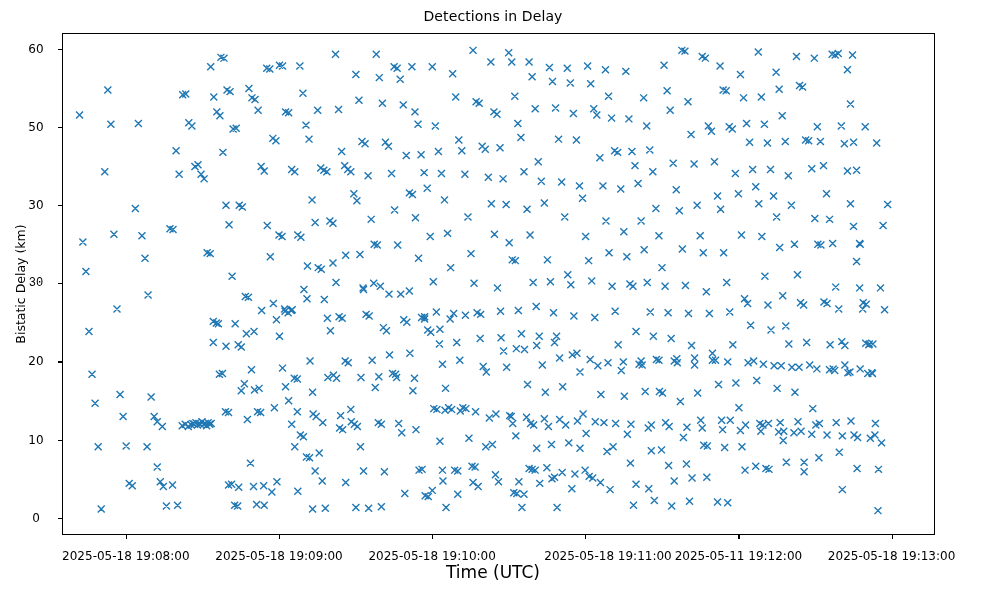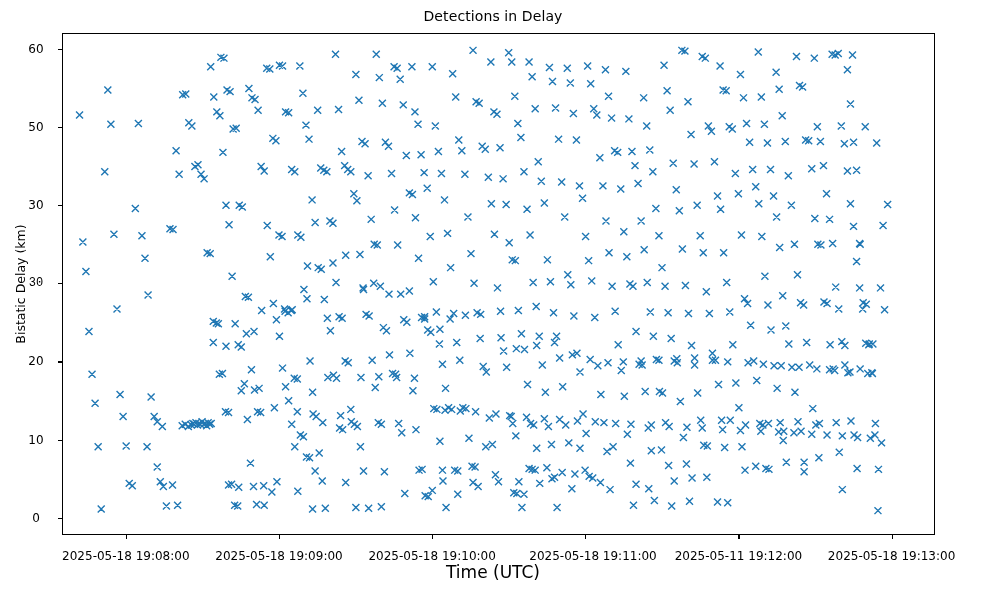--- a/index.html
+++ b/index.html
@@ -149,21 +149,21 @@
       </svg>
   </div>
 
   <div id="xticks-wrap">
       <div class="xtick-label" style="left: 125.816px;">2025-05-18 19:08:00</div>
       <div class="xtick-mark" style="left: 125.816px;"></div>
       <div class="xtick-label" style="left: 278.974px;">2025-05-18 19:09:00</div>
       <div class="xtick-mark" style="left: 278.974px;"></div>
       <div class="xtick-label" style="left: 432.132px;">2025-05-18 19:10:00</div>
       <div class="xtick-mark" style="left: 432.132px;"></div>
-      <div class="xtick-label" style="left: 593px; text-align: right;">2025-05-18 19:11:00</div>
+      <div class="xtick-label" style="left: 608px; text-align: right;">2025-05-18 19:11:00</div>
       <div class="xtick-mark" style="left: 585.289px;"></div>
       <div class="xtick-label" style="left: 738.447px;">2025-05-11 19:12:00</div>
       <div class="xtick-mark" style="left: 738.447px;"></div>
       <div class="xtick-label" style="left: 891.605px;">2025-05-18 19:13:00</div>
       <div class="xtick-mark" style="left: 891.605px;"></div>
     </div>
 
   <div id="xlabel">Time (UTC)</div>
 
 </div>

